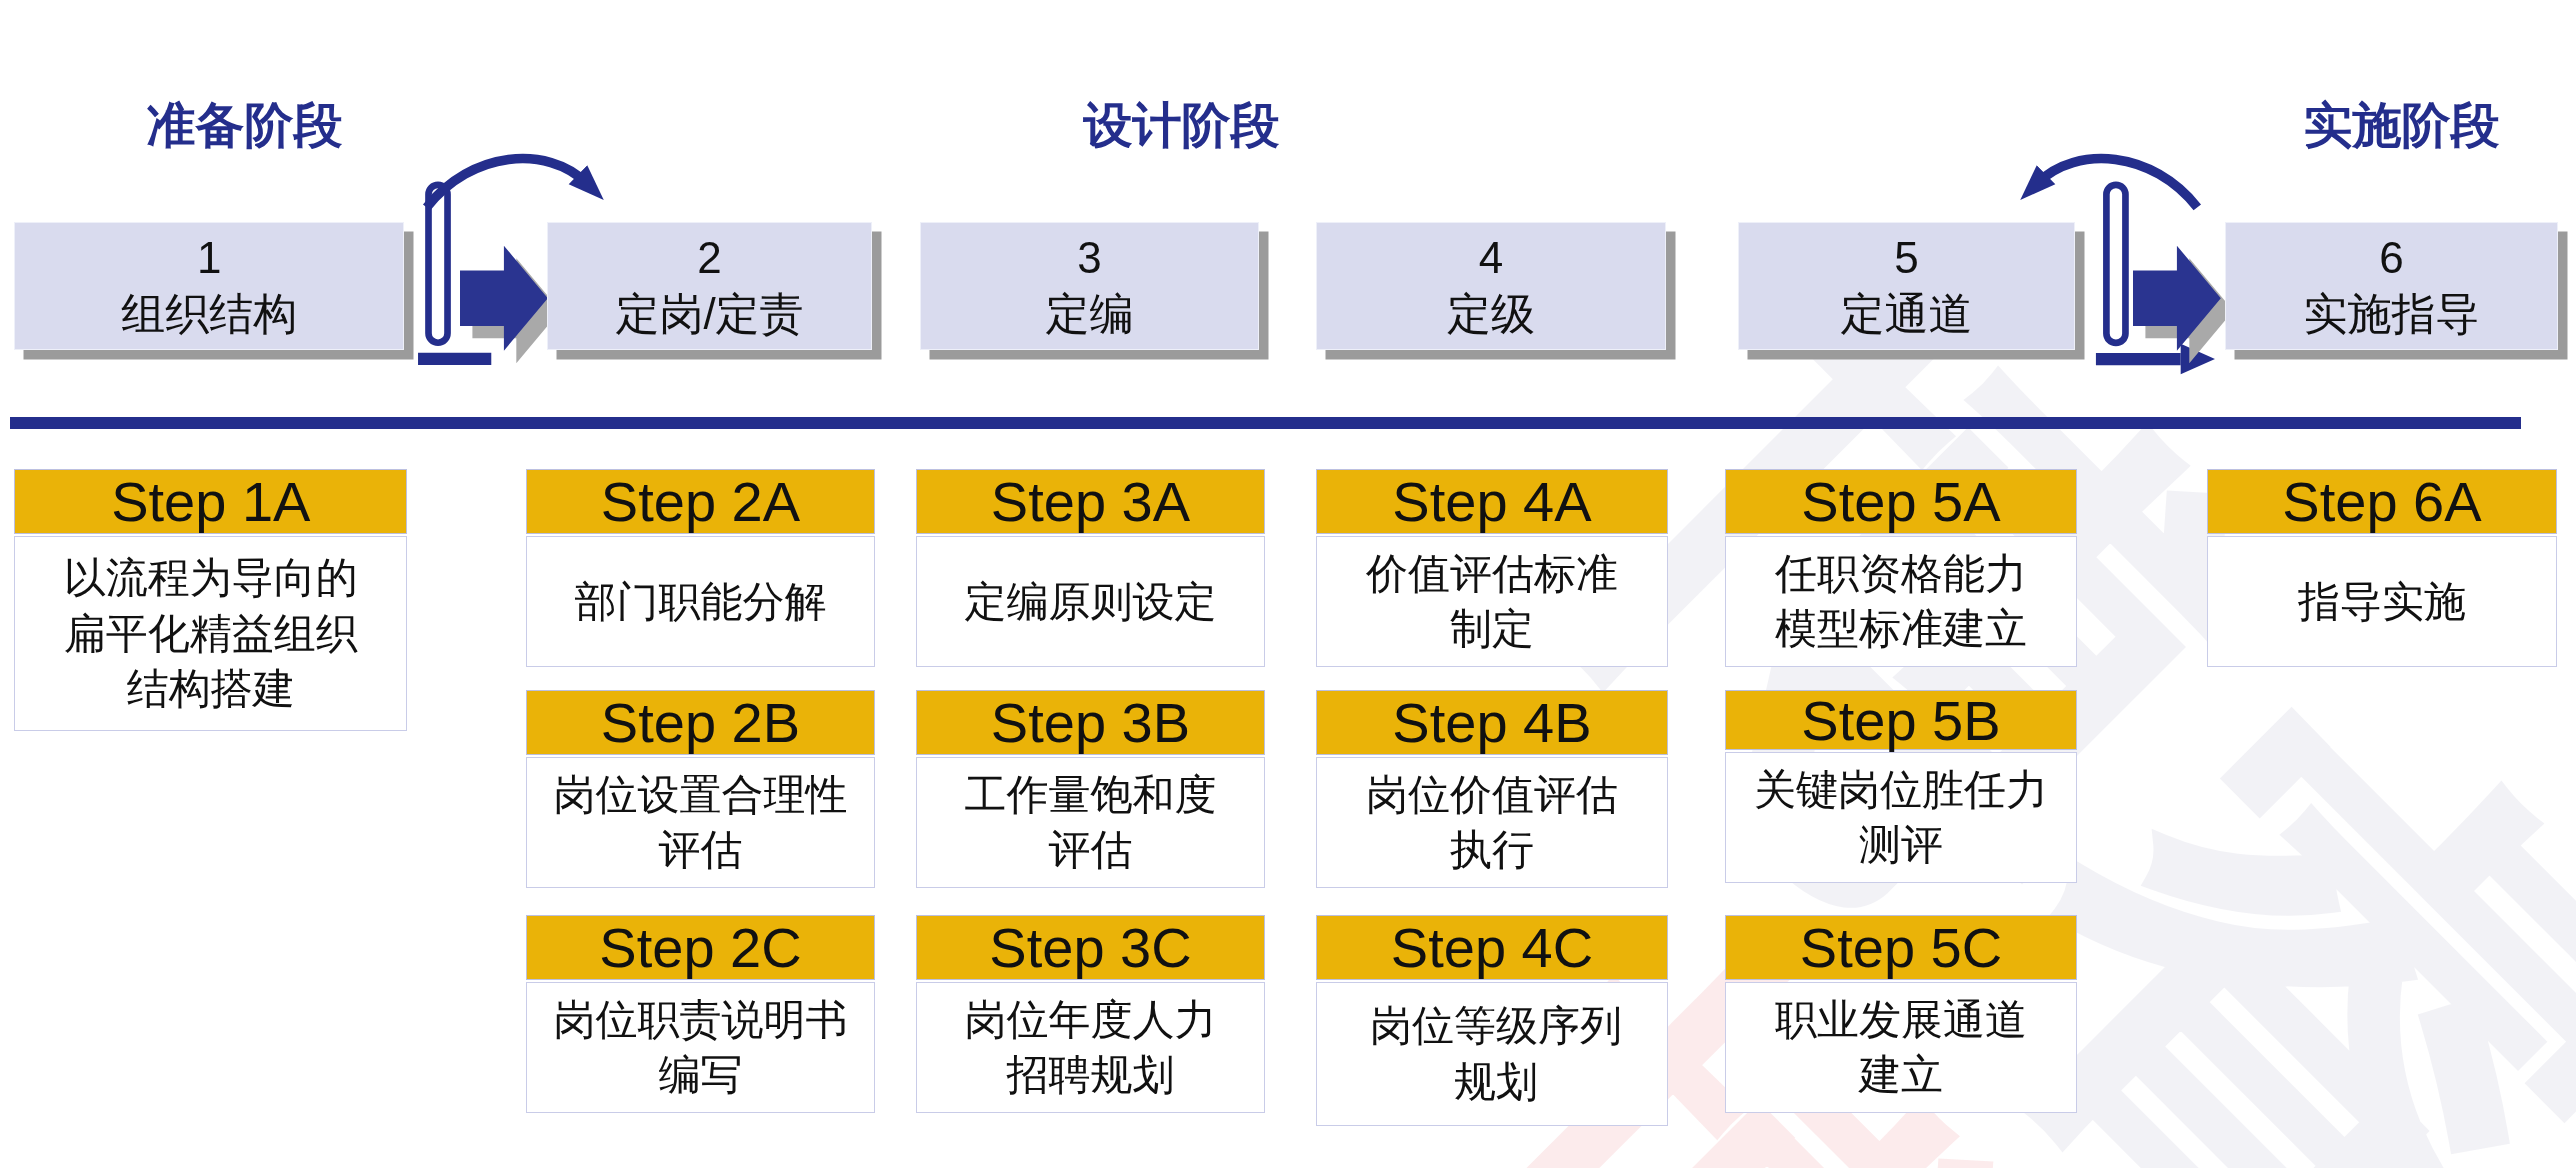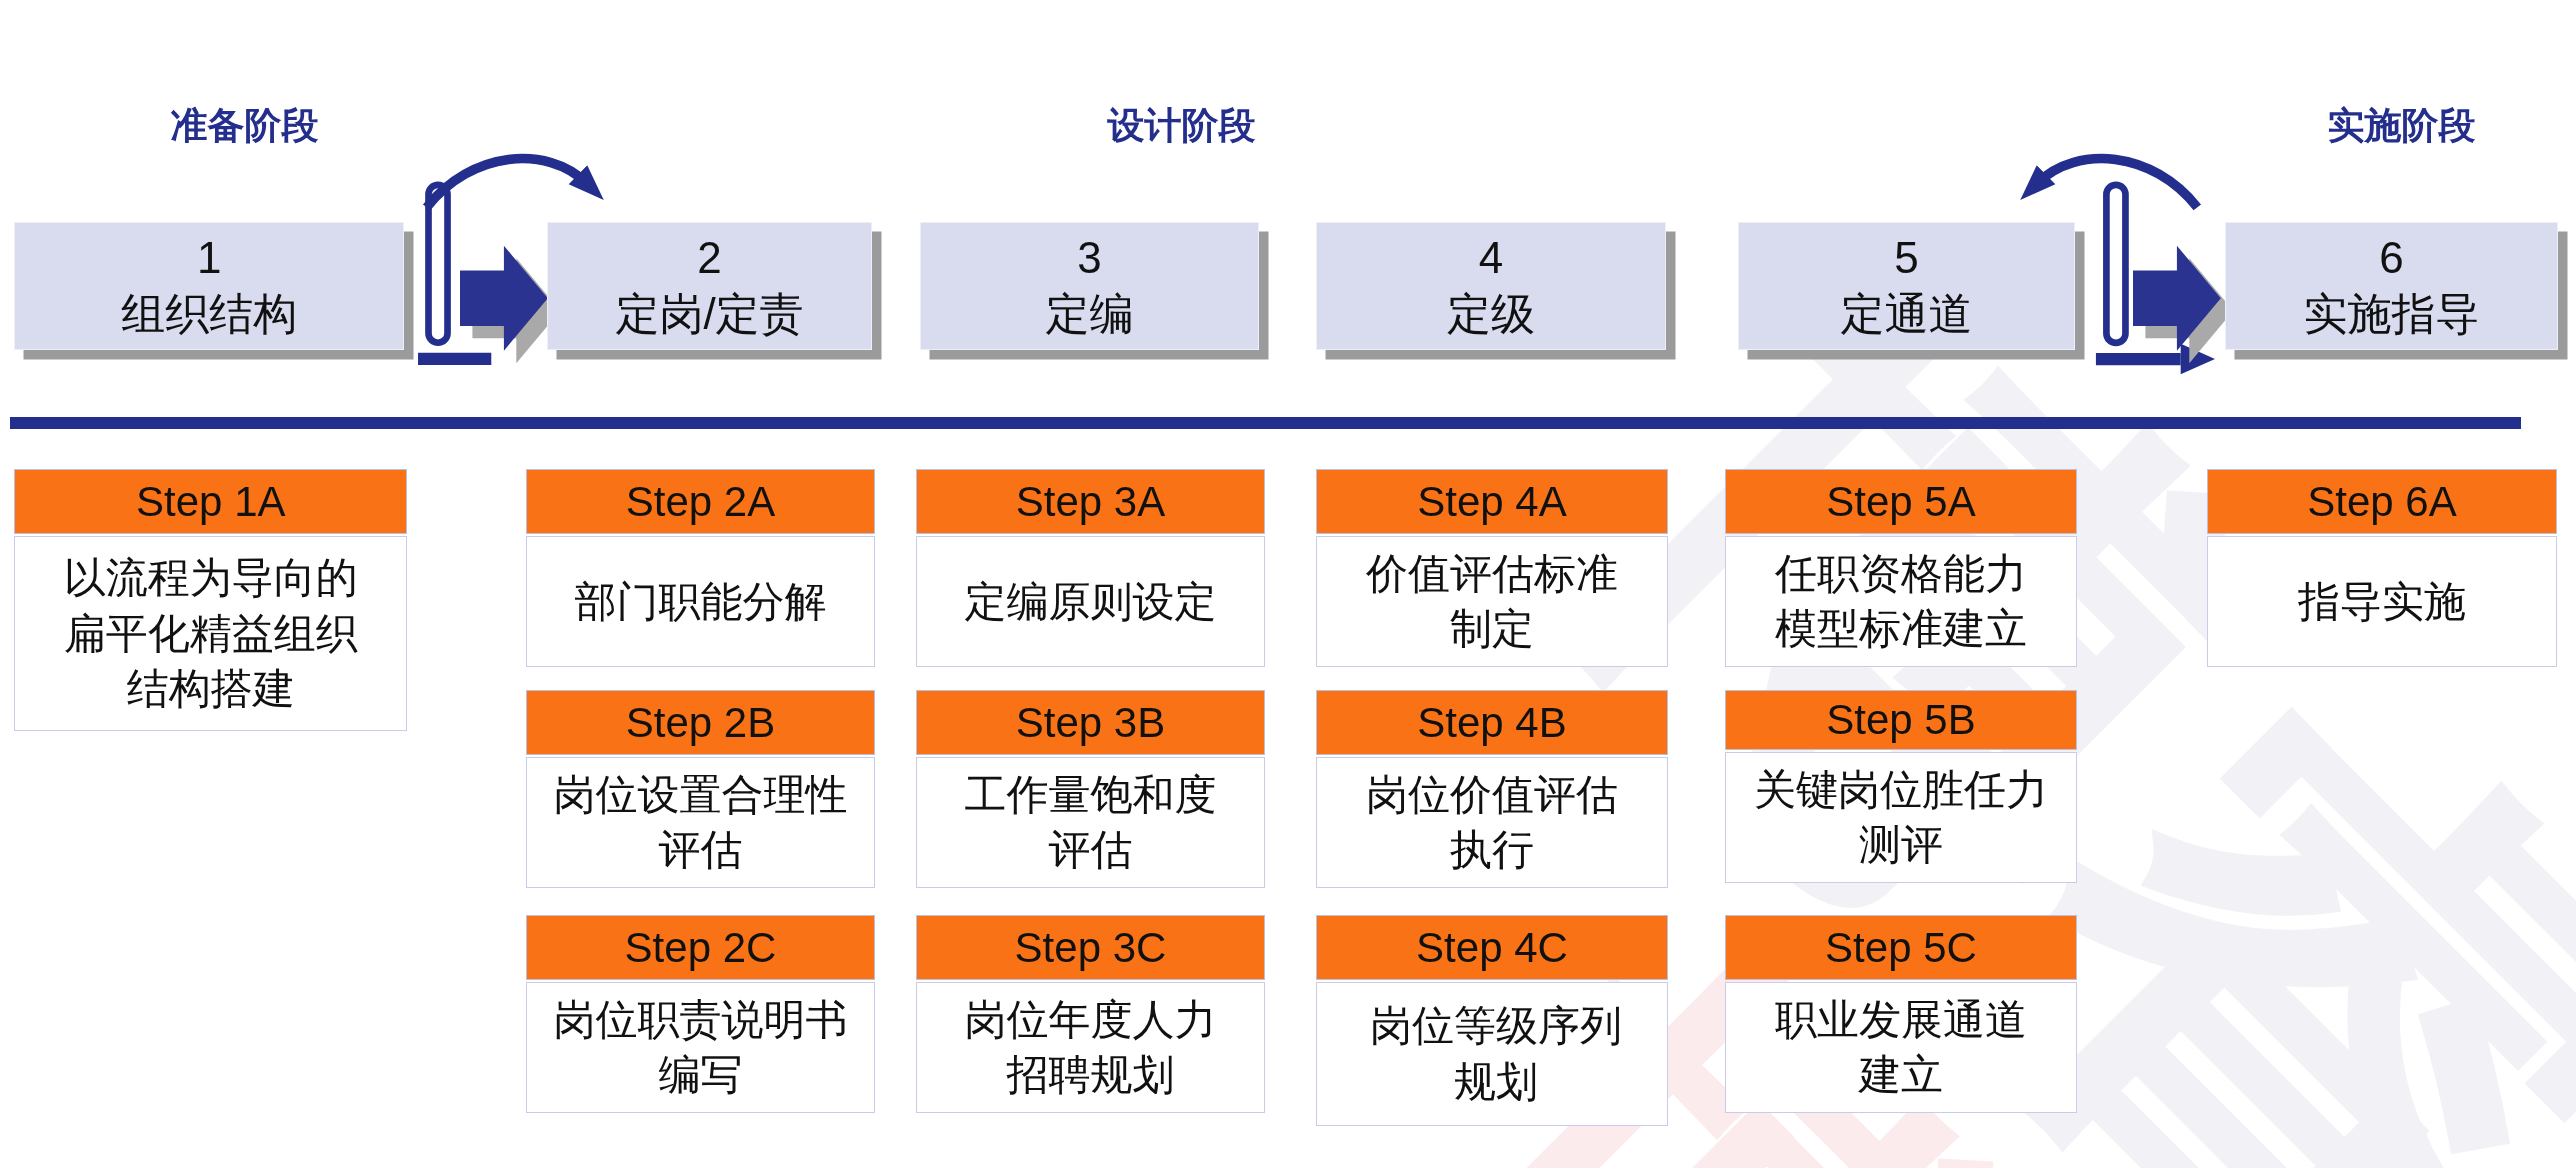--- a/index.html
+++ b/index.html
@@ -6,32 +6,32 @@
   .canvas{
     position:relative;width:2576px;height:1168px;background:#ffffff;overflow:hidden;
     font-family:"Liberation Sans","DejaVu Sans",sans-serif;color:#111111;
   }
   
   .wm{position:absolute;pointer-events:none;font-weight:bold;white-space:nowrap;z-index:0;}
   .wm-gray{left:1979px;top:114px;font-size:590px;color:rgba(125,130,170,0.10);transform:rotate(45deg);transform-origin:top left;}
   .wm-pink{left:1769px;top:818px;font-size:533px;color:rgba(235,100,110,0.13);transform:rotate(45deg);transform-origin:top left;}
   
   .phase-label{position:absolute;top:95px;height:61px;line-height:61px;text-align:center;
-    font-size:37px;font-weight:bold;color:#242e8c;z-index:2;}
+    font-size:49px;font-weight:bold;color:#242e8c;z-index:2;}
   
   .pbox{position:absolute;top:222px;height:128px;background:#d9dbee;border:1.9px solid #eef0f9;
     box-shadow:9.5px 9.5px 0 #9b9b9b;display:flex;flex-direction:column;align-items:center;
     justify-content:center;box-sizing:border-box;z-index:2;}
   .pnum,.pname{font-size:44px;line-height:1.28;text-align:center;}
   
   .rule{position:absolute;left:9.5px;top:417px;width:2511px;height:12.4px;background:#242e8c;z-index:2;}
   
   .step{position:absolute;z-index:2;}
-  .sh{background:#f97316;border:1.9px solid #bcc0e0;box-sizing:border-box;
-    display:flex;align-items:center;justify-content:center;font-size:42px;}
+  .sh{background:#eab308;border:1.9px solid #bcc0e0;box-sizing:border-box;
+    display:flex;align-items:center;justify-content:center;font-size:56px;}
   .sb{background:#ffffff;border:1.9px solid #c9cce8;box-sizing:border-box;margin-top:1.9px;
     display:flex;align-items:center;justify-content:center;font-size:42px;line-height:1.32;
     text-align:center;white-space:pre-line;}
   .deco{position:absolute;z-index:2;}
 </style>
 </head>
 <body>
 
 <div class="canvas">
 

